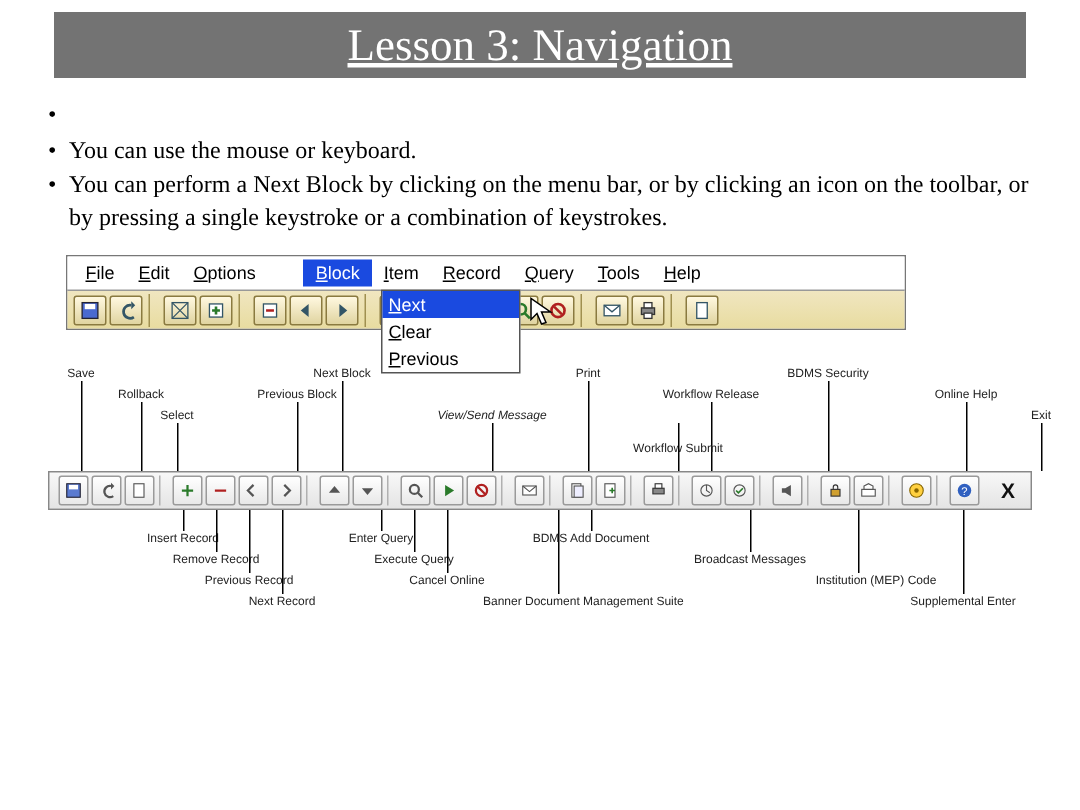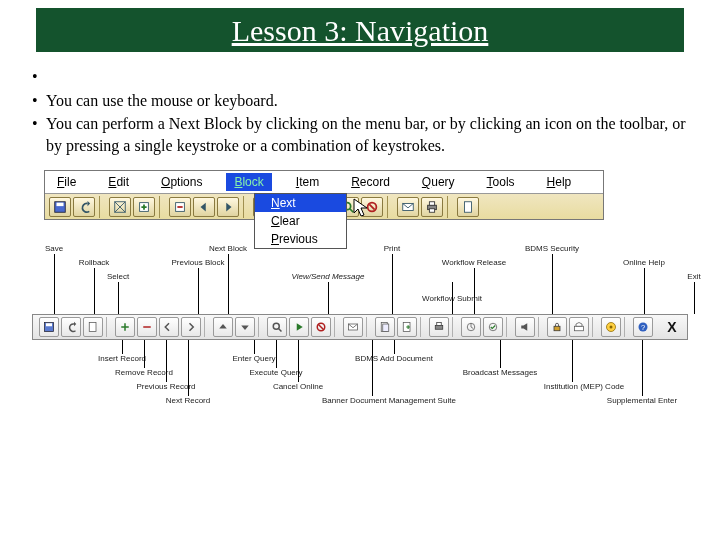--- a/index.html
+++ b/index.html
@@ -7,21 +7,21 @@
     margin: 0;
     width: 720px;
     height: 540px;
     background: #fff;
     font-family: Georgia, "Times New Roman", serif;
     color: #000;
     overflow: hidden;
   }
   .slide { padding: 8px 20px 0 20px; }
   .title-bar {
-    background: #14532d;
+    background: #737373;
     color: #fff;
     margin: 0 16px 14px 16px;
     text-align: center;
     font-size: 30px;
     padding: 6px 0 4px 0;
     font-family: Georgia, serif;
   }
   .title-underline { text-decoration: underline; }
   .bullets { font-size: 16px; line-height: 1.35; margin: 0 8px 14px 12px; }
   .bullets .row { display: flex; margin-bottom: 2px; }
@@ -34,25 +34,25 @@
     width: 560px;
     border: 1px solid #777;
     font-family: Tahoma, Arial, sans-serif;
     background: #fff;
   }
   .menubar {
     display: flex;
     background: #fff;
     font-size: 12px;
     padding: 2px 4px;
-    gap: 16px;
+    gap: 0;
   }
   .menubar .mi { padding: 2px 8px; cursor: default; }
   .menubar .mi u { text-decoration: underline; }
-  .menubar .mi.sel { background: #1a4ae0; color: #86efac; }
+  .menubar .mi.sel { background: #1a4ae0; color: #ffffff; margin-left: 24px; }
   .toolbar1 {
     position: relative;
     display: flex;
     align-items: center;
     background: linear-gradient(#f0e6c0, #e8dca0);
     border-top: 1px solid #999;
     height: 26px;
     padding: 0 4px;
     gap: 2px;
   }
@@ -68,21 +68,21 @@
   .dropdown {
     position: absolute;
     top: -1px;
     left: 209px;
     width: 93px;
     background: #fff;
     border: 1px solid #555;
     font-size: 12px;
     z-index: 5;
   }
-  .dropdown .dd-item { padding: 2px 16px; }
+  .dropdown .dd-item { padding: 2px 4px; }
   .dropdown .dd-item u { text-decoration: underline; }
   .dropdown .dd-item.sel { background: #1a4ae0; color: #fff; }
   .cursor {
     position: absolute; top: 4px; left: 308px; z-index: 6;
     width: 16px; height: 20px; pointer-events: none;
   }
   .titlestrip {
     position: relative;
     display: flex;
     align-items: center;

